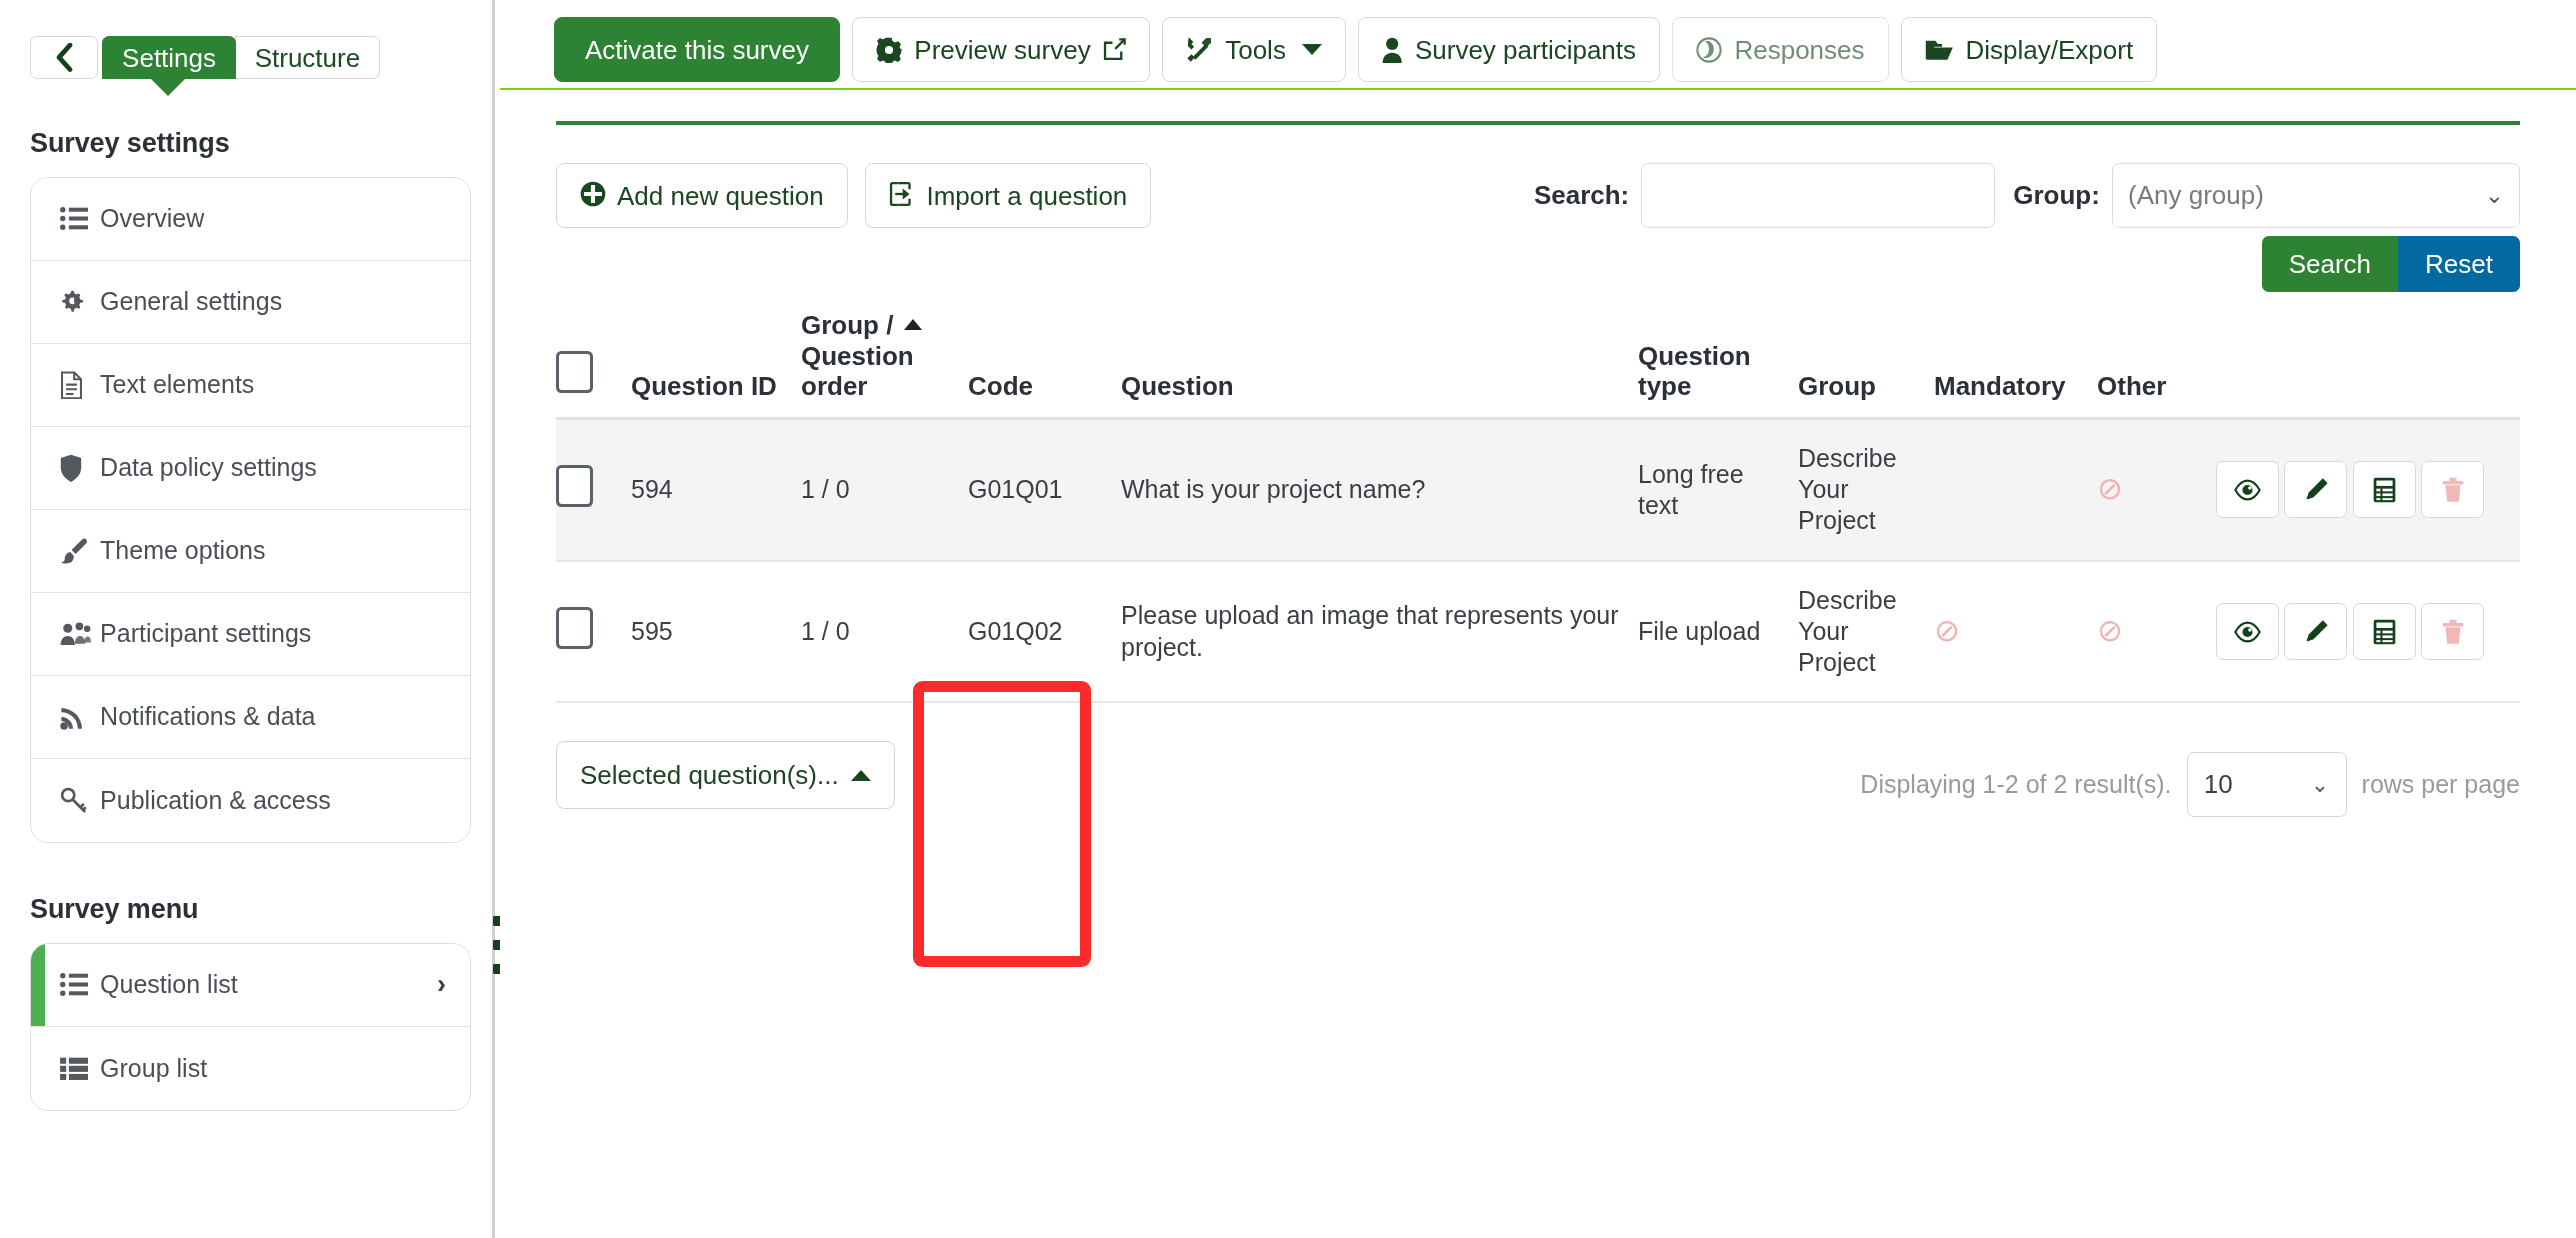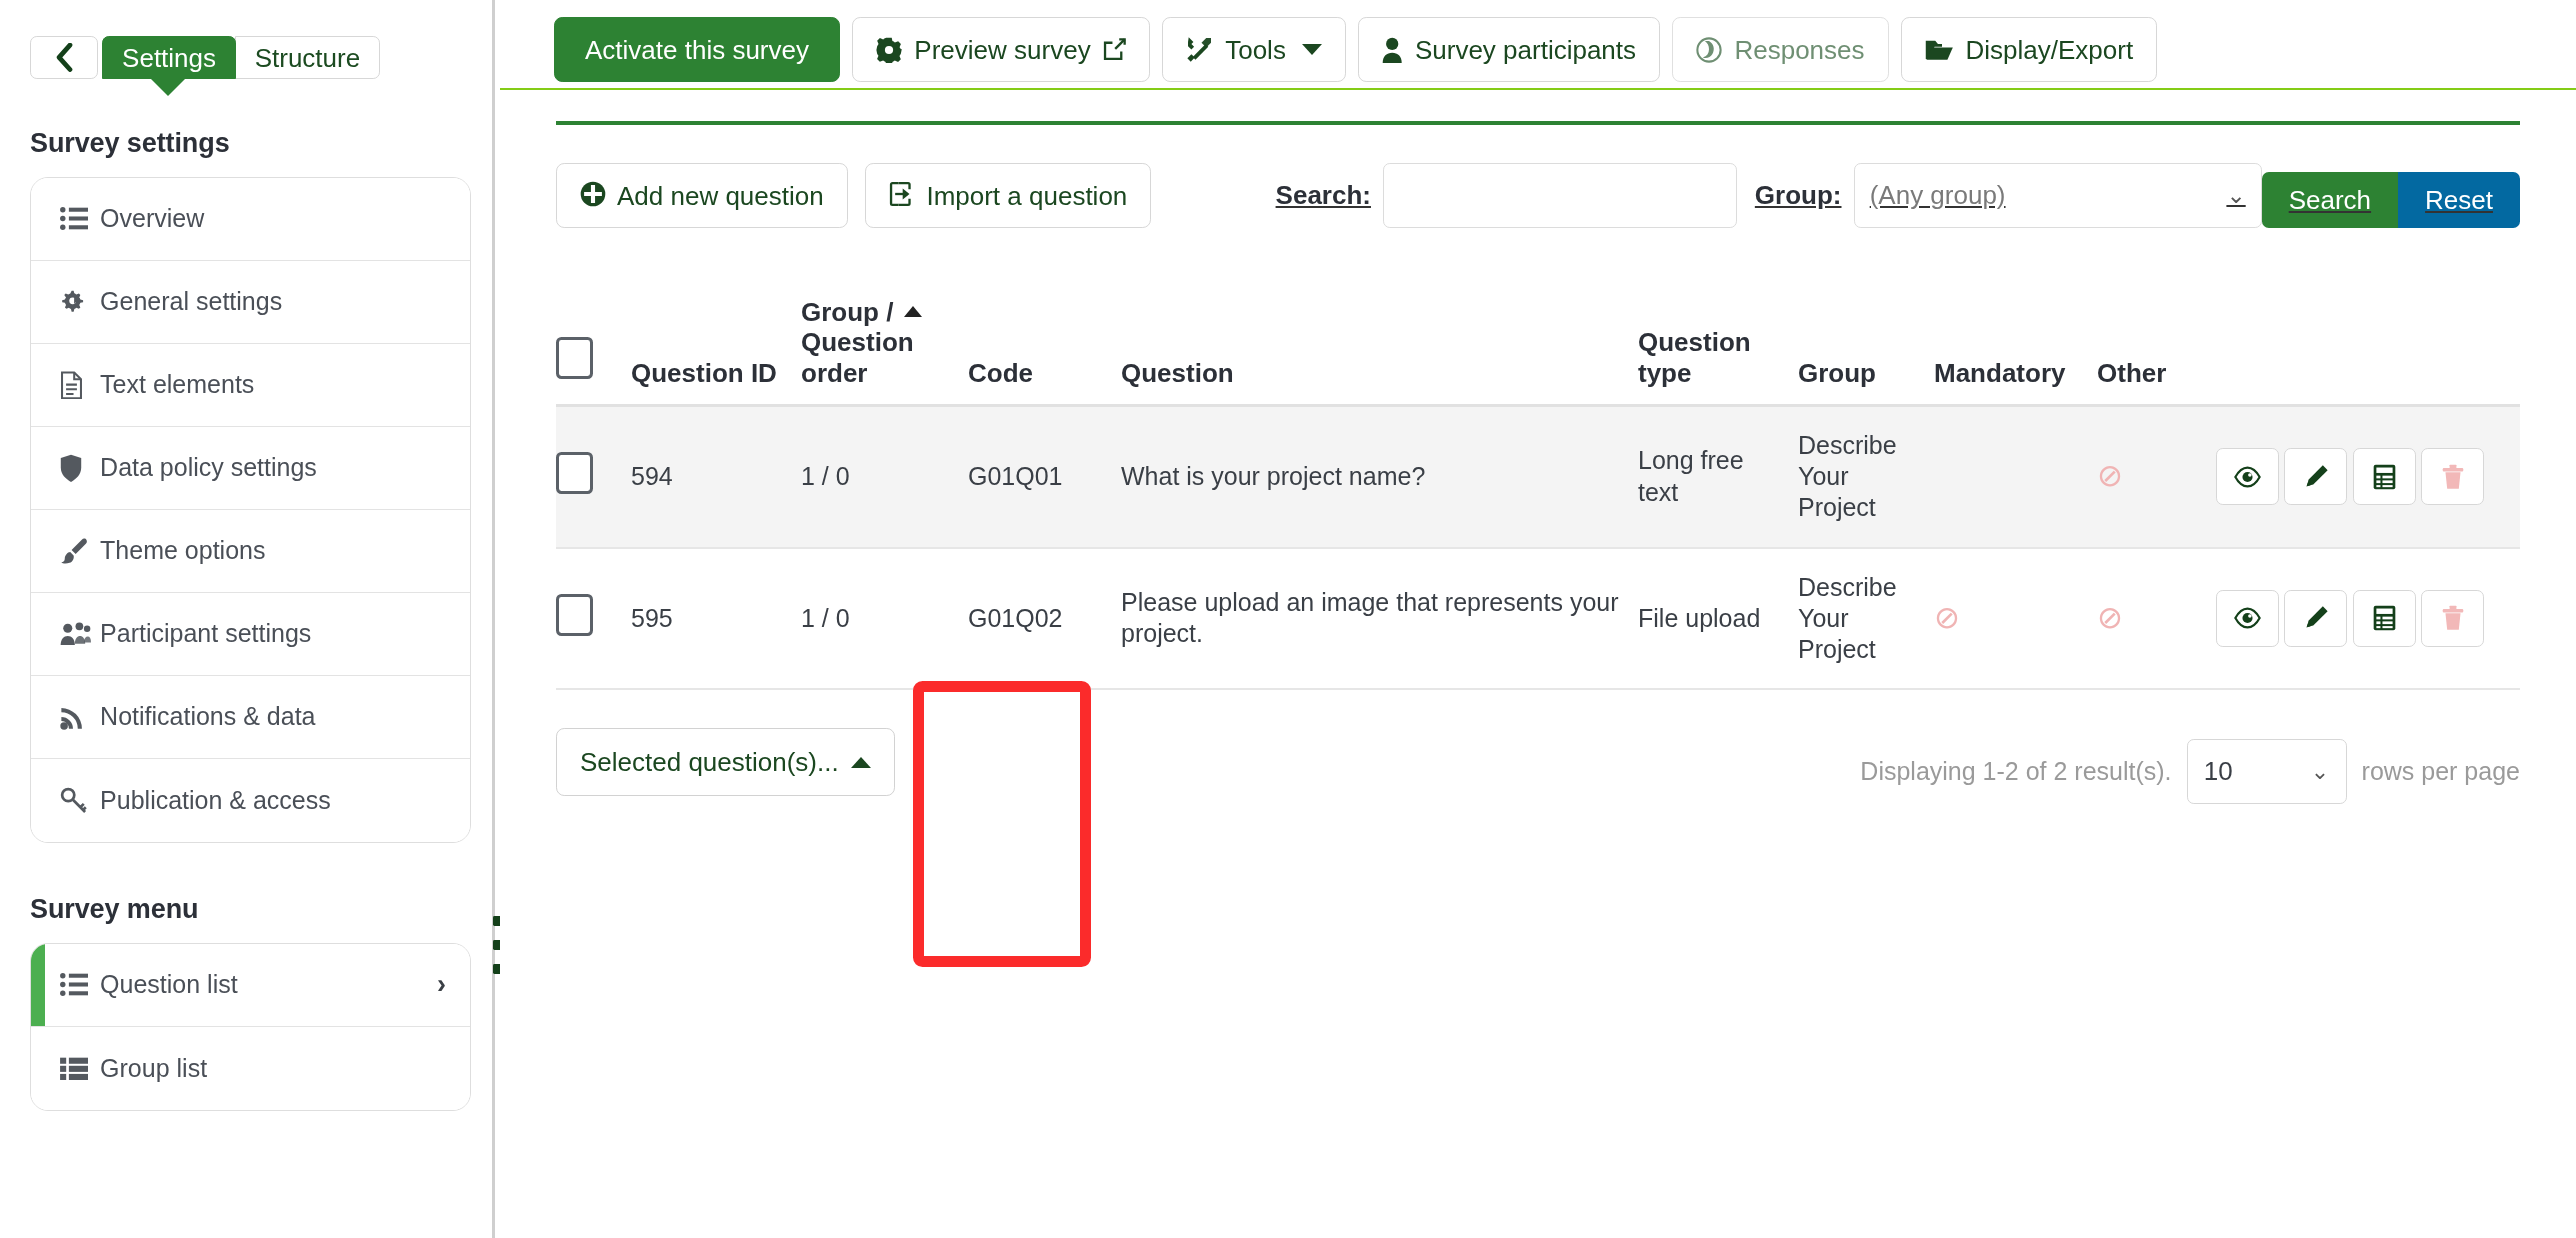--- a/index.html
+++ b/index.html
@@ -240,23 +240,22 @@
     font-size: 26px;
     white-space: nowrap;
     cursor: pointer;
     margin-right: 17.7px;
     line-height: 1;
   }
 
   .filters {
     margin-left: auto;
     display: flex;
-    flex-direction: row;
+    flex-direction: column;
     align-items: flex-end;
-    text-decoration: underline;
   }
   .filters-line {
     display: flex;
     align-items: center;
     gap: 0;
   }
   .flabel {
     font-size: 26px;
     font-weight: bold;
     color: #2c3038;

